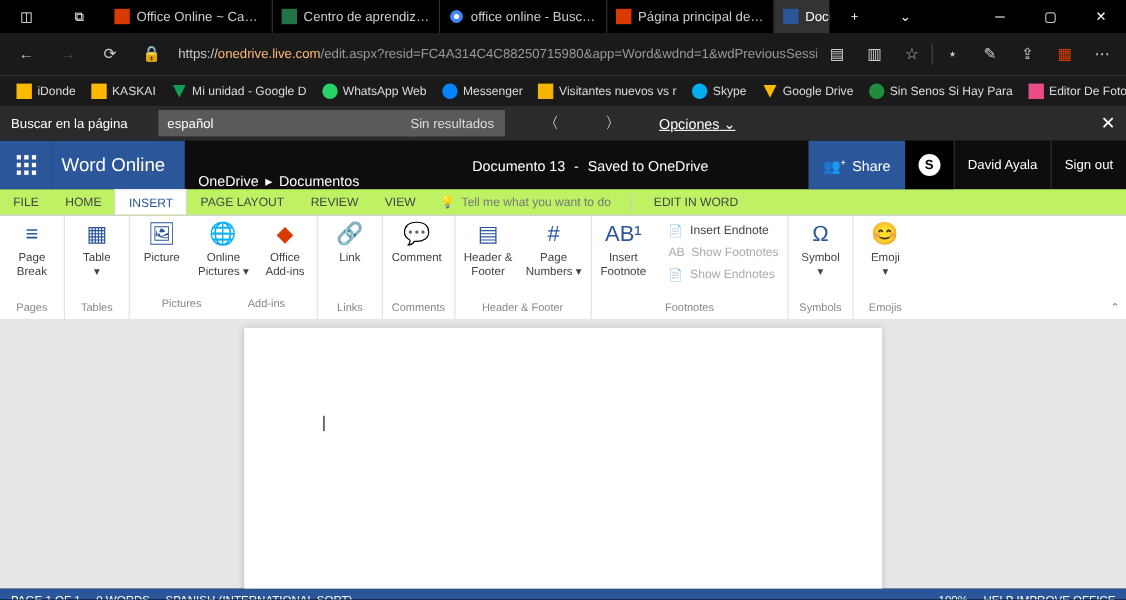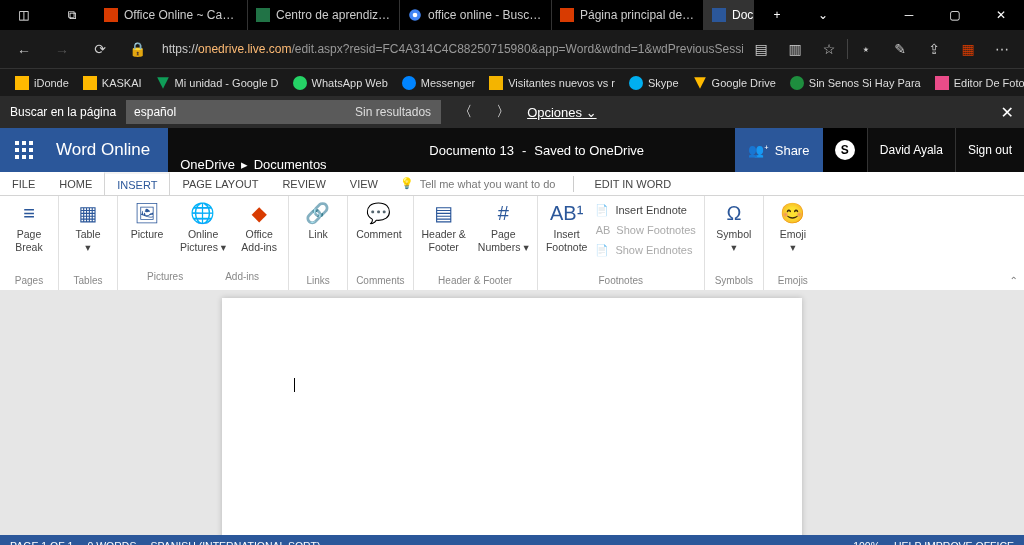--- a/index.html
+++ b/index.html
@@ -14,36 +14,36 @@
 .winctrl { display:flex; }
 .winctrl div { width:46px; display:flex; align-items:center; justify-content:center; font-size:12px; }
 .navbar { height:38px; background:#1a1a1a; display:flex; align-items:center; padding:0 6px; gap:2px; }
 .navbtn { width:36px; height:36px; display:flex; align-items:center; justify-content:center; color:#ccc; font-size:14px; }
 .addr { flex:1; display:flex; align-items:center; background:#1a1a1a; color:#999; font-size:12px; padding:0 4px; white-space:nowrap; overflow:hidden; }
 .addr .proto { color:#ccc; }
 .ricon { width:32px; height:36px; display:flex; align-items:center; justify-content:center; color:#ccc; font-size:14px; }
 .bmbar { height:28px; background:#1a1a1a; display:flex; align-items:center; padding:0 10px; gap:4px; border-top:1px solid #333;}
 .bm { display:flex; align-items:center; gap:5px; color:#ddd; font-size:11px; padding:0 5px; white-space:nowrap; }
 .bm .ico { width:14px; height:14px; flex:0 0 14px; }
-.findbar { height:32px; background:#2b2b2b; display:flex; align-items:center; padding:14px 10px; gap:10px; }
+.findbar { height:32px; background:#2b2b2b; display:flex; align-items:center; padding:14px 10px; gap:28px; }
 .findbar .lbl { font-size:12px; color:#fff; }
 .findbar input { width:235px; height:24px; background:#5a5a5a; border:none; color:#fff; padding:0 8px; font-size:12px; }
 .findbar .res { font-size:12px; color:#ddd; margin-left:-6px; background:#5a5a5a; height:24px; line-height:24px; padding:0 10px 0 0;}
 .findbar .arrow { width:28px; text-align:center; font-size:14px; }
 .findbar .opt { font-size:13px;text-decoration:underline; }
 .findbar .spacer { flex:1; }
 .suite { height:44px; background:#0d0d0d; display:flex; align-items:stretch; color:#fff; }
 .applaunch { width:48px; background:#2b579a; display:flex; align-items:center; justify-content:center; }
 .brand { background:#2b579a; display:flex; align-items:center; padding:0 18px 0 8px; font-size:17px; }
 .bread { display:flex; align-items:flex-end; padding:0 12px; gap:6px; font-size:13px; }
 .center { flex:1; display:flex; align-items:center; justify-content:center; gap:8px; font-size:13px; }
 .sharebtn { width:88px; background:#2b579a; display:flex; align-items:center; justify-content:center; gap:6px; font-size:13px; }
 .skype { width:44px; background:#000; display:flex; align-items:center; justify-content:center; }
 .user { display:flex; align-items:center; padding:0 12px; font-size:12px; border-left:1px solid #333;text-align:right; }
-.ribtabs { height:24px; background:#ffffff; display:flex; align-items:center; color:#444; font-size:11px; border-bottom:1px solid #d4d4d4;}
+.ribtabs { height:24px; background:#bef264; display:flex; align-items:center; color:#444; font-size:11px; border-bottom:1px solid #d4d4d4;}
 .ribtab { padding:0 12px; height:100%; display:flex; align-items:center; }
 .ribtab.active { background:#fff; color:#2b579a; border-top:2px solid #f3f3f3; border-left:1px solid #d4d4d4; border-right:1px solid #d4d4d4;}
 .tellme { display:flex; align-items:center; gap:6px; padding:0 10px; color:#777; }
 .ribdiv { width:1px; height:16px; background:#ccc; margin:0 8px; }
 .ribbon { height:94px; background:#fff; display:flex; color:#444; font-size:10.5px; position:relative; }
 .group { border-right:1px solid #e0e0e0; padding:4px 8px 0; display:flex; flex-direction:column; }
 .group .cmds { display:flex; gap:12px; }
 .cmd { display:flex; flex-direction:column; align-items:center; gap:2px; text-align:center; line-height:1.2; min-width:42px;}
 .cmd .ic { height:26px; display:flex; align-items:center; justify-content:center; font-size:20px; color:#2b579a; }
 .group .gname { text-align:center; font-size:10px; color:#888; margin-top:auto; padding-bottom:4px;}
@@ -303,21 +303,21 @@
         </div>
       <div class="cmd">
           <div class="ic">#</div>
           <span style="white-space:pre"><span>Page
 Numbers</span> ▾</span>
         </div>
     </div>
     <div class="gname">Header &amp; Footer</div>
   </div>
   <div class="group fngroup">
-    <div style="display:flex;gap:8px">
+    <div style="display:flex;gap:20px">
       <div class="cmd">
           <div class="ic">AB¹</div>
           <span style="white-space:pre">Insert
 Footnote</span>
         </div>
       <div style="display:flex;flex-direction:column;gap:0">
         <div class="row">
             <span>📄</span>
             <span>Insert Endnote</span>
           </div>

